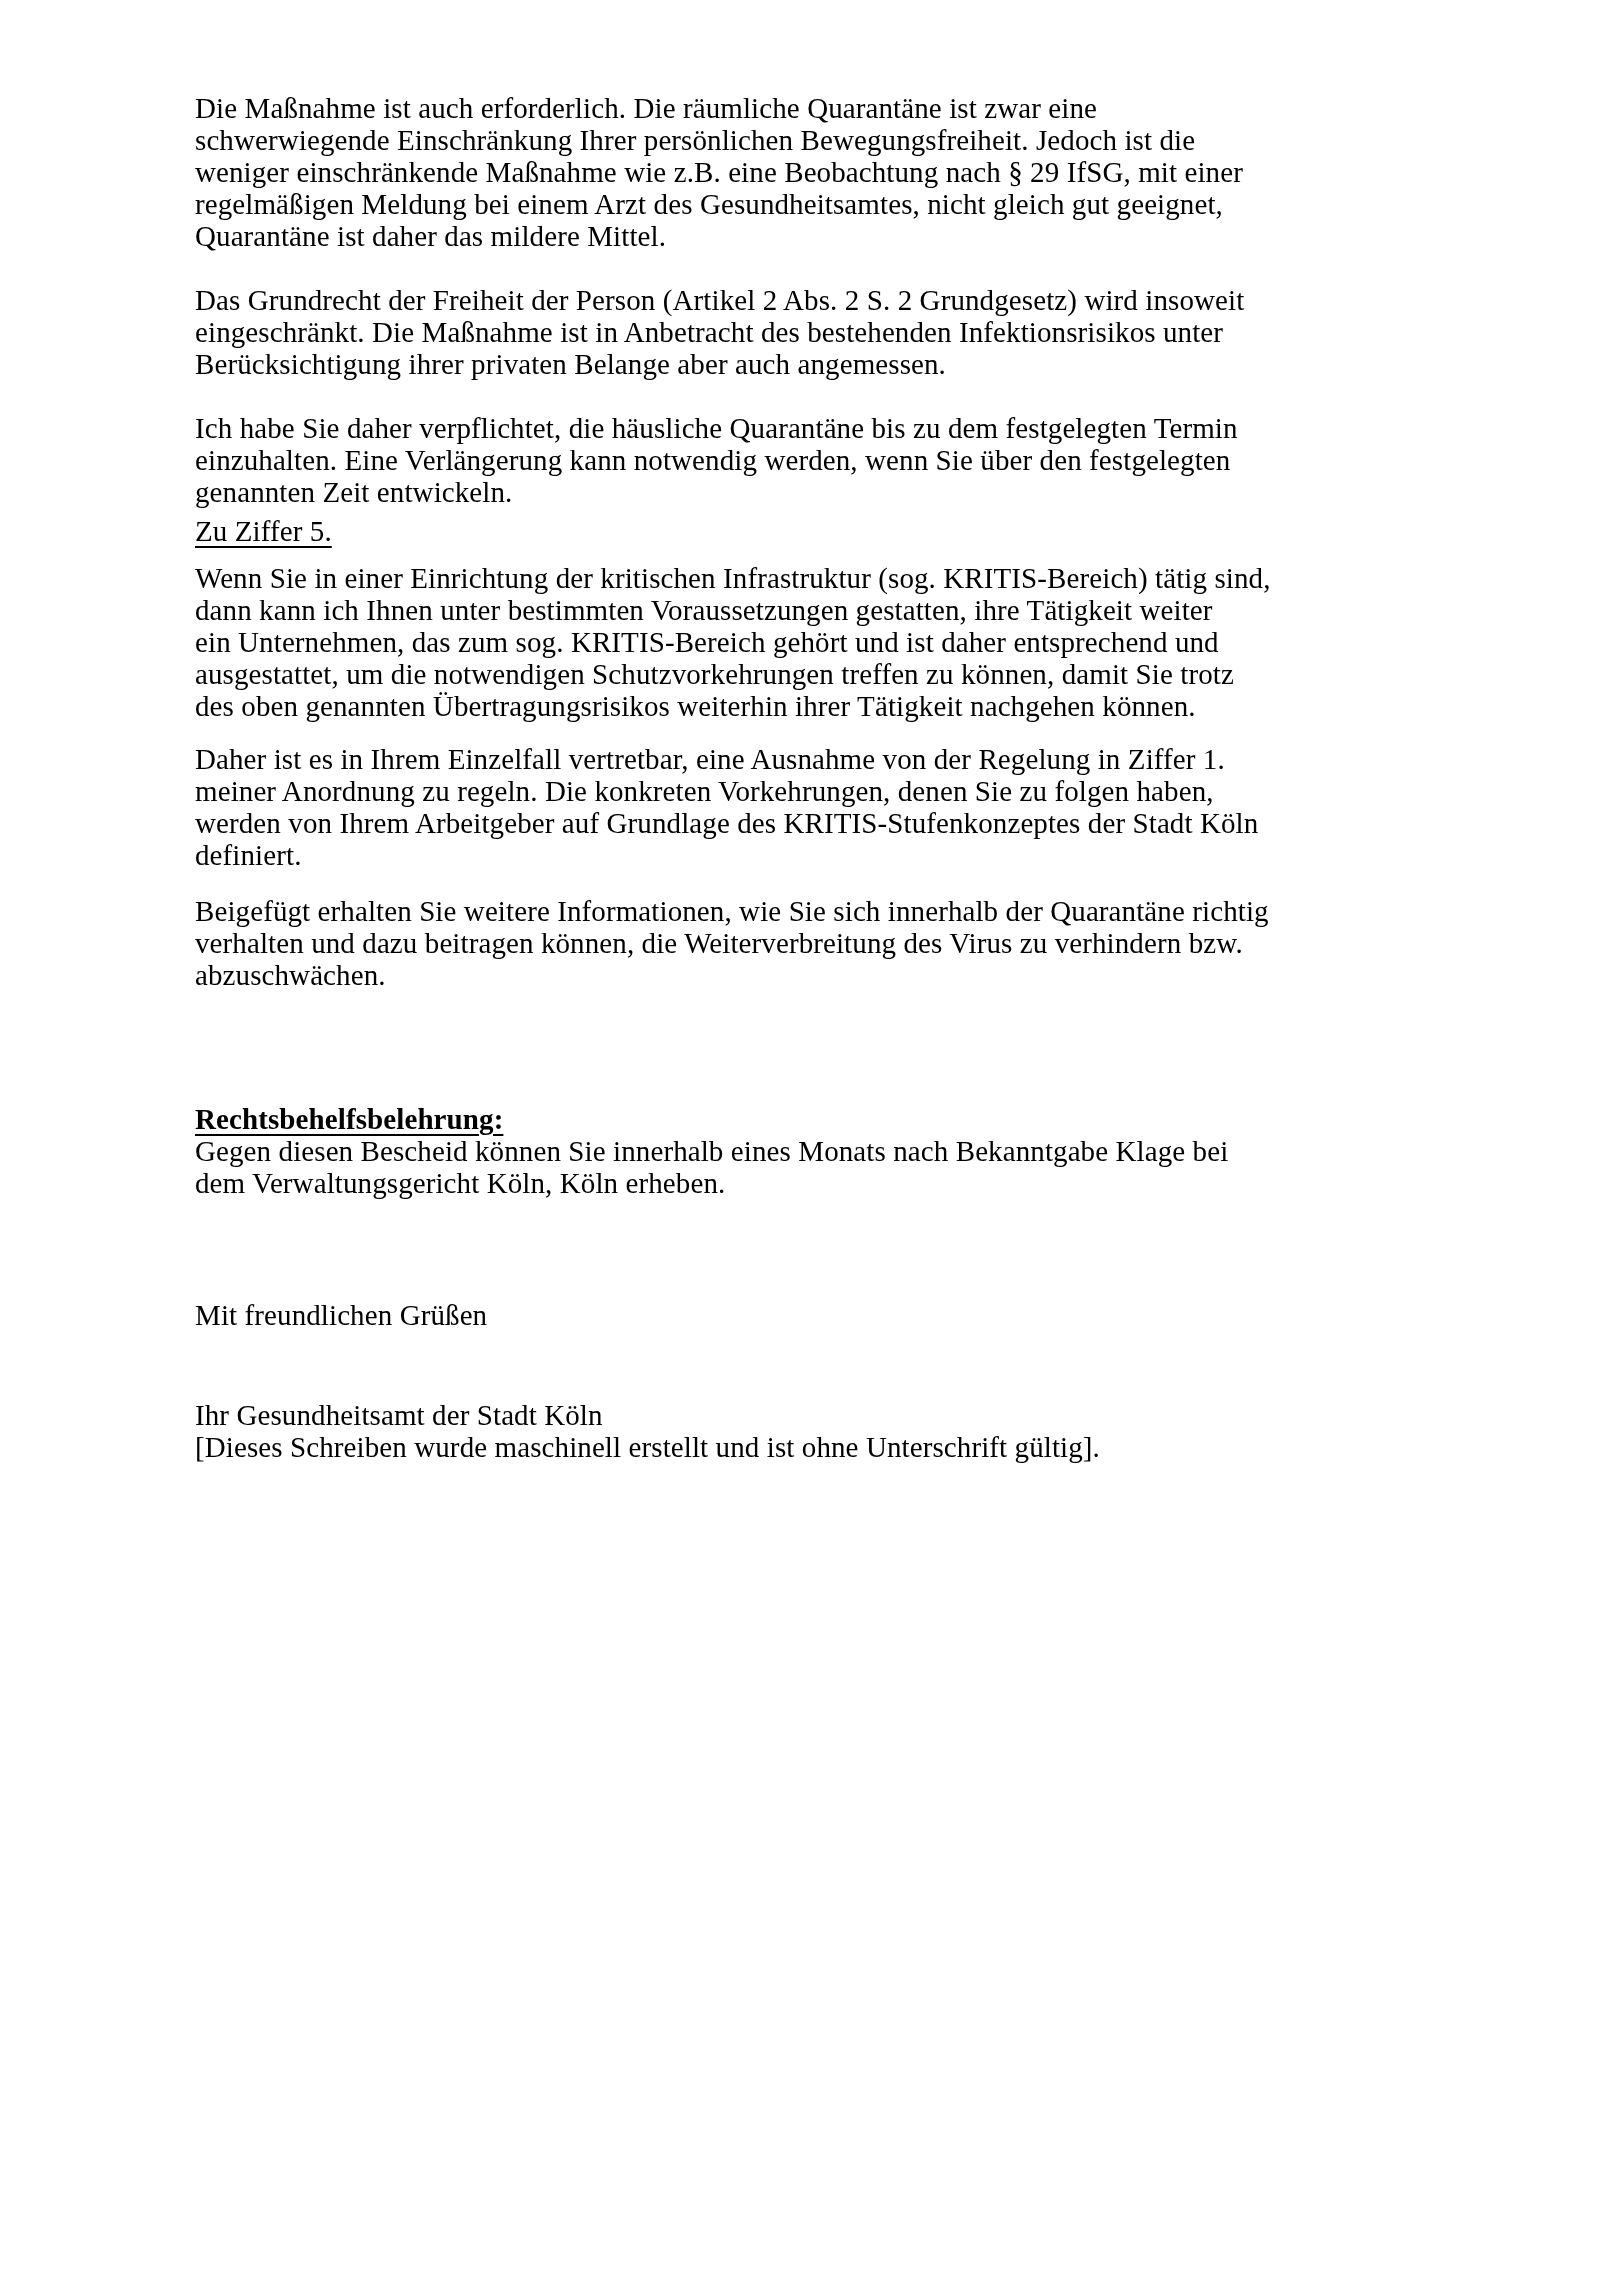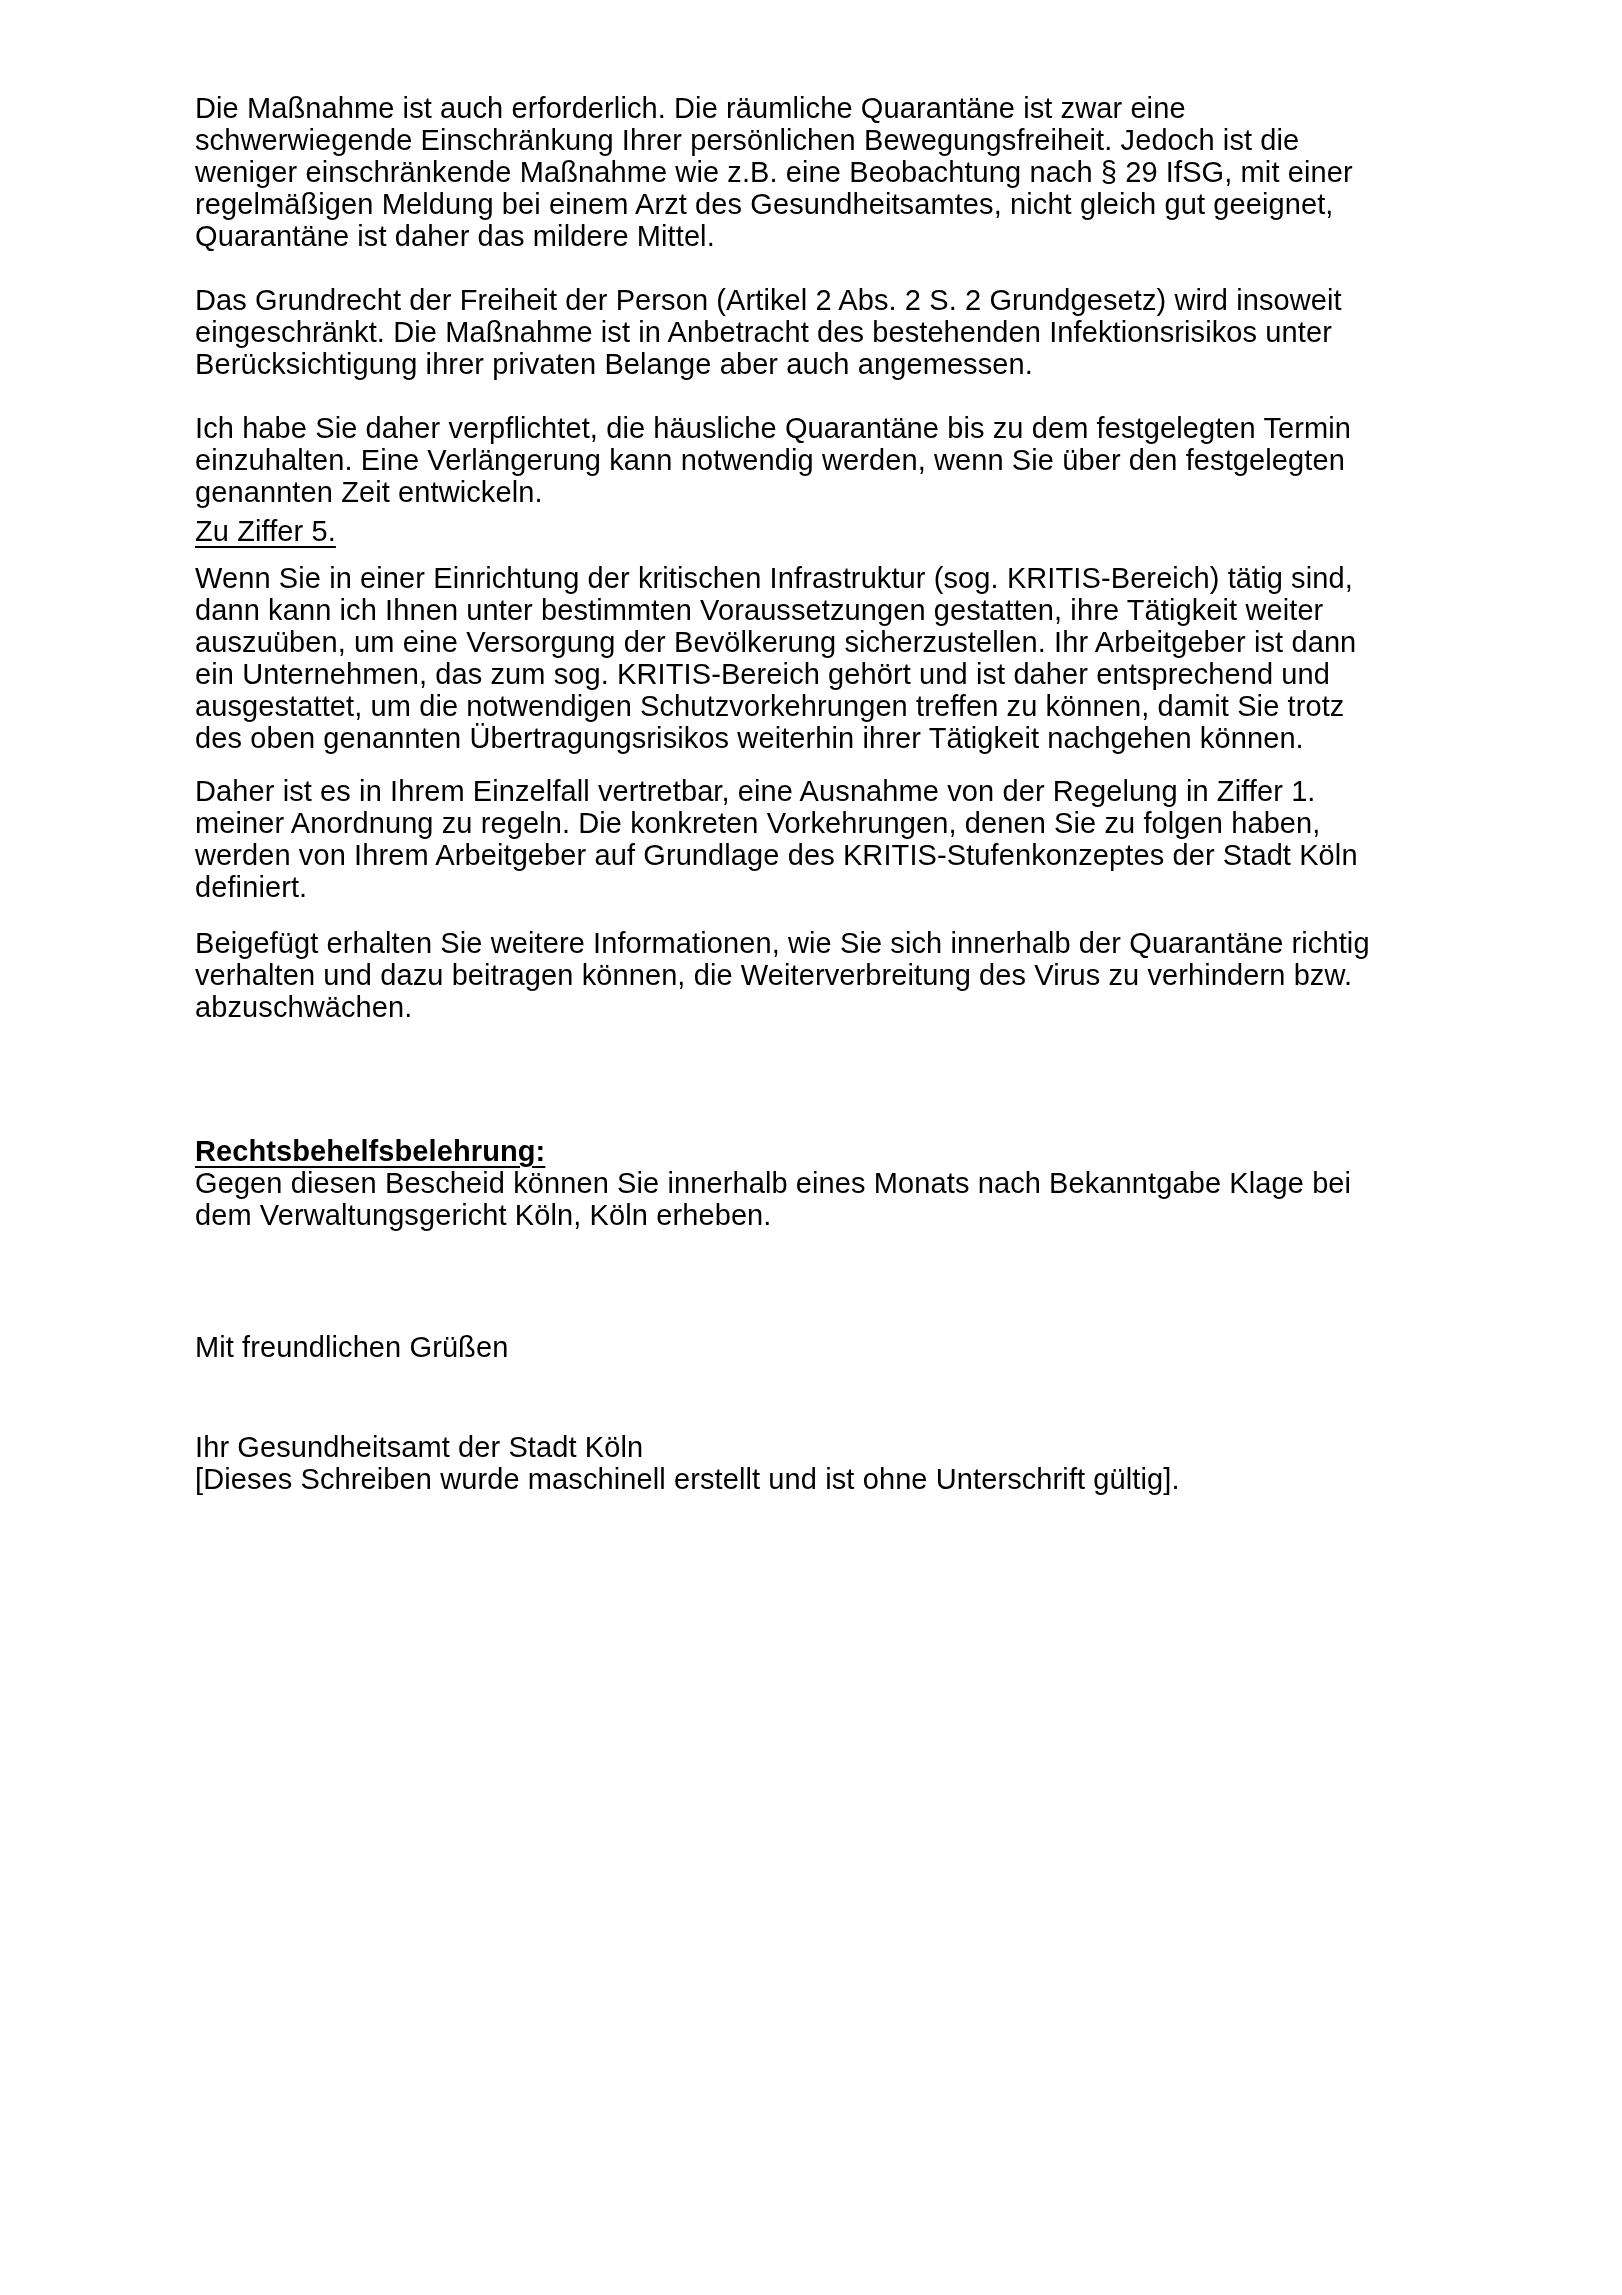--- a/index.html
+++ b/index.html
@@ -21,21 +21,21 @@
     left: 195px;
     top: 92px;
     width: 1250px;
   }
   .block {
     font-size: 29px;
     line-height: 32px;
     letter-spacing: 0.1px;
     white-space: nowrap;
   }
-  .block .line { height: 32px; }
+  .block .line { height: 32px; font-family: Liberation Serif, serif; }
   
   .b0  { margin-top: 0; }
   .b1  { margin-top: 32px; }
   .b2  { margin-top: 32px; }
   .b3  { margin-top: 6.5px; }
   .b4  { margin-top: 15.4px; }
   .b5  { margin-top: 21px; }
   .b6  { margin-top: 24px; }
   .b7  { margin-top: 112px; }
   .b8  { margin-top: 0; }
@@ -74,21 +74,20 @@
         <div class="line">Ich habe Sie daher verpflichtet, die häusliche Quarantäne bis zu dem festgelegten Termin</div>
         <div class="line">einzuhalten. Eine Verlängerung kann notwendig werden, wenn Sie über den festgelegten</div>
         <div class="line">genannten Zeit entwickeln.</div>
       </section>
     <section class="block b3 heading-underline">
         <div class="line">Zu Ziffer 5.</div>
       </section>
     <section class="block b4 body">
         <div class="line">Wenn Sie in einer Einrichtung der kritischen Infrastruktur (sog. KRITIS-Bereich) tätig sind,</div>
         <div class="line">dann kann ich Ihnen unter bestimmten Voraussetzungen gestatten, ihre Tätigkeit weiter</div>
-        <div class="line">auszuüben, um eine Versorgung der Bevölkerung sicherzustellen. Ihr Arbeitgeber ist dann</div>
         <div class="line">ein Unternehmen, das zum sog. KRITIS-Bereich gehört und ist daher entsprechend und</div>
         <div class="line">ausgestattet, um die notwendigen Schutzvorkehrungen treffen zu können, damit Sie trotz</div>
         <div class="line">des oben genannten Übertragungsrisikos weiterhin ihrer Tätigkeit nachgehen können.</div>
       </section>
     <section class="block b5 body">
         <div class="line">Daher ist es in Ihrem Einzelfall vertretbar, eine Ausnahme von der Regelung in Ziffer 1.</div>
         <div class="line">meiner Anordnung zu regeln. Die konkreten Vorkehrungen, denen Sie zu folgen haben,</div>
         <div class="line">werden von Ihrem Arbeitgeber auf Grundlage des KRITIS-Stufenkonzeptes der Stadt Köln</div>
         <div class="line">definiert.</div>
       </section>

